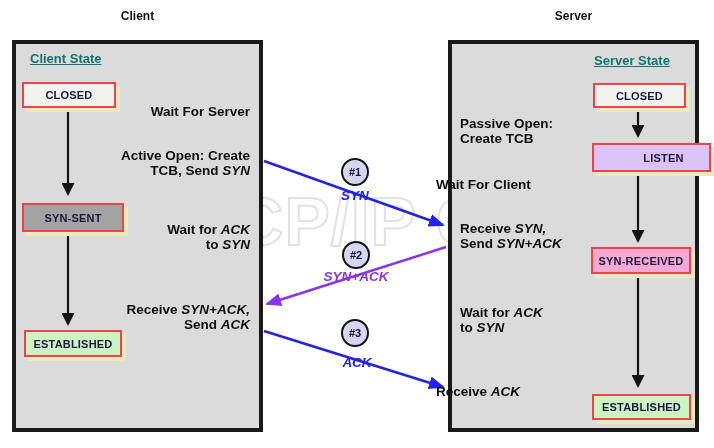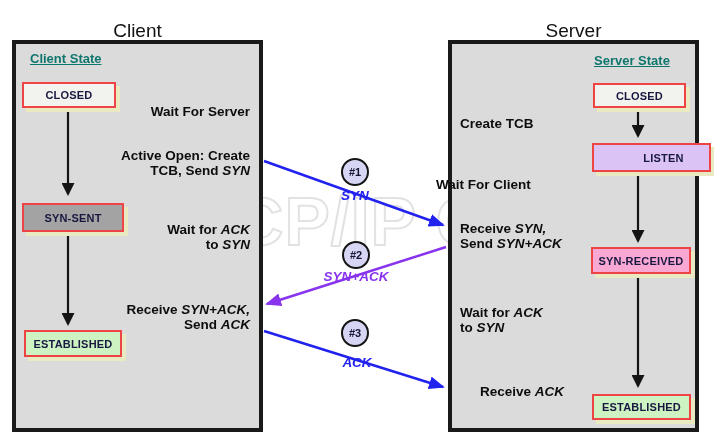--- a/index.html
+++ b/index.html
@@ -4,22 +4,22 @@
 <style>
   html,body{margin:0;padding:0;background:#ffffff;}
   body{font-family:"Liberation Sans",sans-serif;}
   #stage{position:relative;width:714px;height:448px;background:#ffffff;overflow:hidden;}
 
   .panel{position:absolute;top:40px;width:243px;height:384px;background:#dbdbdb;
          border:4px solid #1a1a1a;}
   #client-panel{left:12px;}
   #server-panel{left:448px;}
 
-  .diagram-title{position:absolute;top:20px;width:251px;text-align:center;
-                 font-size:19px;font-weight:normal;color:#111;}
+  .diagram-title{position:absolute;top:9px;width:251px;text-align:center;
+                 font-size:12px;font-weight:bold;color:#111;}
   #client-title{left:12px;}
   #server-title{left:448px;}
 
   .state-header{position:absolute;font-size:13px;font-weight:bold;color:#0f766e;
                 text-decoration:underline;}
   #client-state-header{left:30px;top:51px;}
   #server-state-header{left:594px;top:53px;width:94px;text-align:left;}
 
   .state-box{position:absolute;border:2px solid #ef4444;
              box-shadow:4px 4px 0 #e9e9c2;
@@ -106,34 +106,35 @@
   <div class="note right" style="right:464px;top:222px;">
     <div><span>Wait for </span><span class="it">ACK</span></div>
     <div><span>to </span><span class="it">SYN</span></div>
   </div>
   <div class="note right" style="right:464px;top:302px;">
     <div><span>Receive </span><span class="it">SYN+ACK,</span></div>
     <div><span>Send </span><span class="it">ACK</span></div>
   </div>
 
   <div class="note" style="left:460px;top:116px;">
+    <div><span>Passive Open:</span></div>
     <div><span>Create TCB</span></div>
   </div>
   <div class="note" style="left:436px;top:177px;">
     <span>Wait For Client</span>
   </div>
   <div class="note" style="left:460px;top:221px;">
     <div><span>Receive </span><span class="it">SYN,</span></div>
     <div><span>Send </span><span class="it">SYN+ACK</span></div>
   </div>
   <div class="note" style="left:460px;top:305px;">
     <div><span>Wait for </span><span class="it">ACK</span></div>
     <div><span>to </span><span class="it">SYN</span></div>
   </div>
-  <div class="note" style="left:480px;top:384px;text-align:center;">
+  <div class="note" style="left:436px;top:384px;text-align:center;">
     <span>Receive </span><span class="it">ACK</span>
   </div>
 
   <div class="msg-badge" style="left: 341px; top: 158px; background-color: rgb(214, 214, 244);">#1</div>
   <div class="msg-badge" style="left: 342px; top: 241px; background-color: rgb(214, 214, 244);">#2</div>
   <div class="msg-badge" style="left: 341px; top: 319px; background-color: rgb(214, 214, 244);">#3</div>
 
   <div class="msg-label" style="left: 315px; top: 188px; width: 80px; color: rgb(34, 34, 238);">SYN</div>
   <div class="msg-label" style="left: 306px; top: 269px; width: 100px; color: rgb(136, 51, 238);">SYN+ACK</div>
   <div class="msg-label" style="left: 317px; top: 355px; width: 80px; color: rgb(34, 34, 238);">ACK</div>

